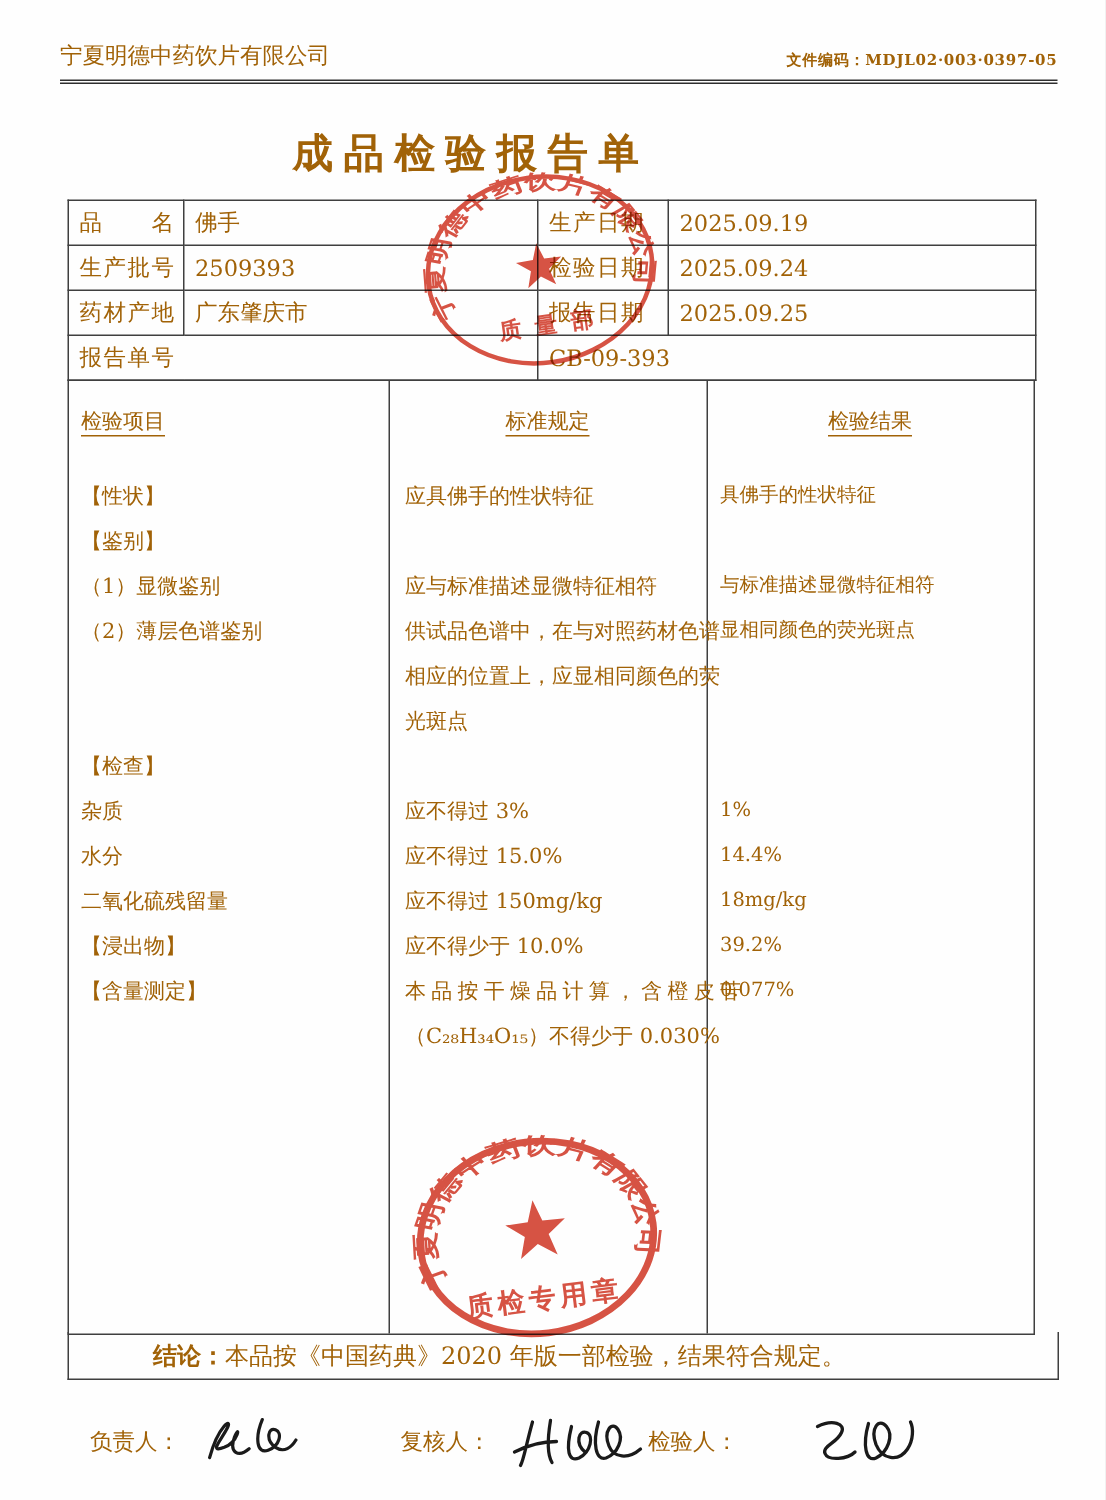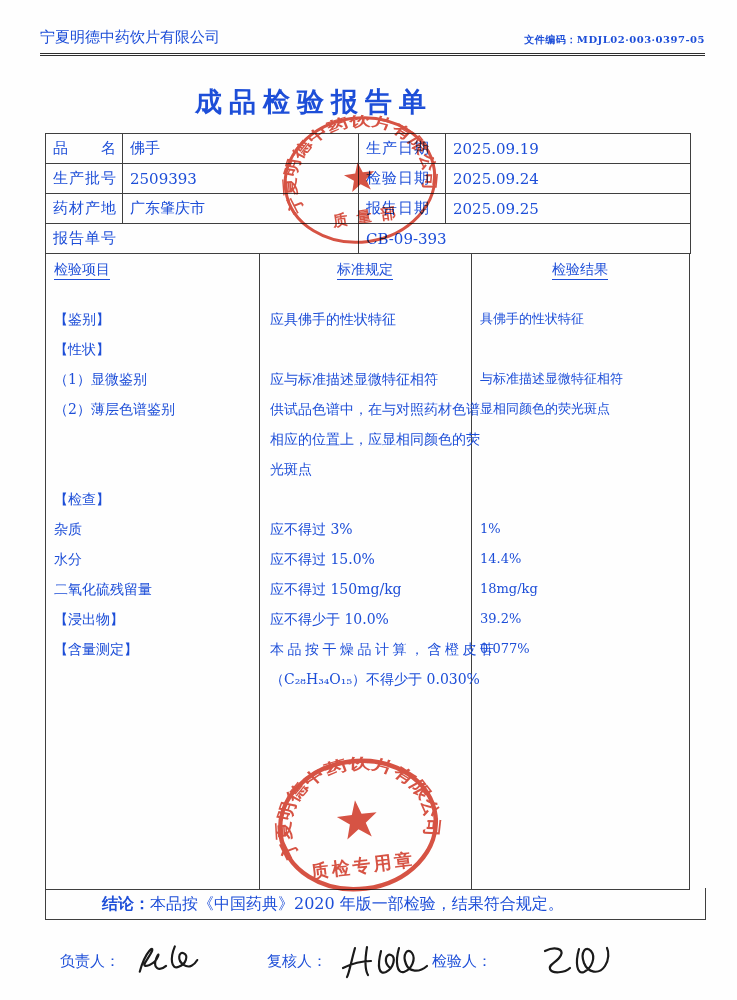--- a/index.html
+++ b/index.html
@@ -1,20 +1,20 @@
 <!DOCTYPE html>
 <html><head>
 <meta charset="utf-8">
 <style>
   html,body{margin:0;padding:0;background:#e8e8e8;}
   .page{
     position:relative; width:737px; height:1000px; margin:0 auto;
     background:#fefefe; overflow:hidden;
     font-family:"DejaVu Serif","Liberation Serif",serif;
-    color:#1d4ed8;
+    color:#a16207;
   }
   
   .hdr{
     position:absolute; left:40px; top:28px; width:665px;
     display:flex; justify-content:space-between; align-items:flex-end;
     padding-bottom:6px; border-bottom:3px double #2e2e2e;
     font-size:15px;
   }
   .hdr .doc-code{font-weight:700; font-size:10px; letter-spacing:.5px;margin-left:24px;}
   
@@ -32,21 +32,21 @@
     white-space:nowrap; overflow:hidden;
   }
   table.info td.lbl{letter-spacing:1px;}
   
   .main{
     position:absolute; left:45px; top:253px; width:643px; height:635px;
     border:1px solid #3f3f3f; font-size:14px;
   }
   .vline{position:absolute; top:0; bottom:0; width:0; border-left:1px solid #3f3f3f;}
   .vline.v1{left:213px;} .vline.v2{left:425px;}
-  .mcol{position:absolute; top:0; bottom:0;}
+  .mcol{position:absolute; top:12px; bottom:0;}
   .mcol.c1{left:0;   width:213px;}
   .mcol.c2{left:213px; width:212px;}
   .mcol.c3{left:425px; width:218px;}
   .mhead{height:30px; line-height:30px; text-align:center;}
   .mhead span{text-decoration:underline; text-underline-offset:5px;}
   .c1 .mhead{text-align:left; padding-left:8px;}
   .mbody{padding-top:20px;}
   .line{height:30px; line-height:30px; white-space:nowrap;}
   .c1 .line{padding-left:8px;}
   .c2 .line{padding-left:11px; font-size:14px;}
@@ -115,22 +115,22 @@
         </tr>
       </tbody>
   </table>
 
   <div class="main">
     <div class="vline v1"></div>
     <div class="vline v2"></div>
     <div class="mcol c1">
       <div class="mhead"><span>检验项目</span></div>
       <div class="mbody">
+          <div class="line" data-row="0">【性状】</div>
           <div class="line" data-row="1">【鉴别】</div>
-          <div class="line" data-row="0">【性状】</div>
           <div class="line" data-row="2">（1）显微鉴别</div>
           <div class="line" data-row="3">（2）薄层色谱鉴别</div>
           <div class="line" data-row="4"></div>
           <div class="line" data-row="5"></div>
           <div class="line" data-row="6">【检查】</div>
           <div class="line" data-row="7">杂质</div>
           <div class="line" data-row="8">水分</div>
           <div class="line" data-row="9">二氧化硫残留量</div>
           <div class="line" data-row="10">【浸出物】</div>
           <div class="line" data-row="11">【含量测定】</div>

